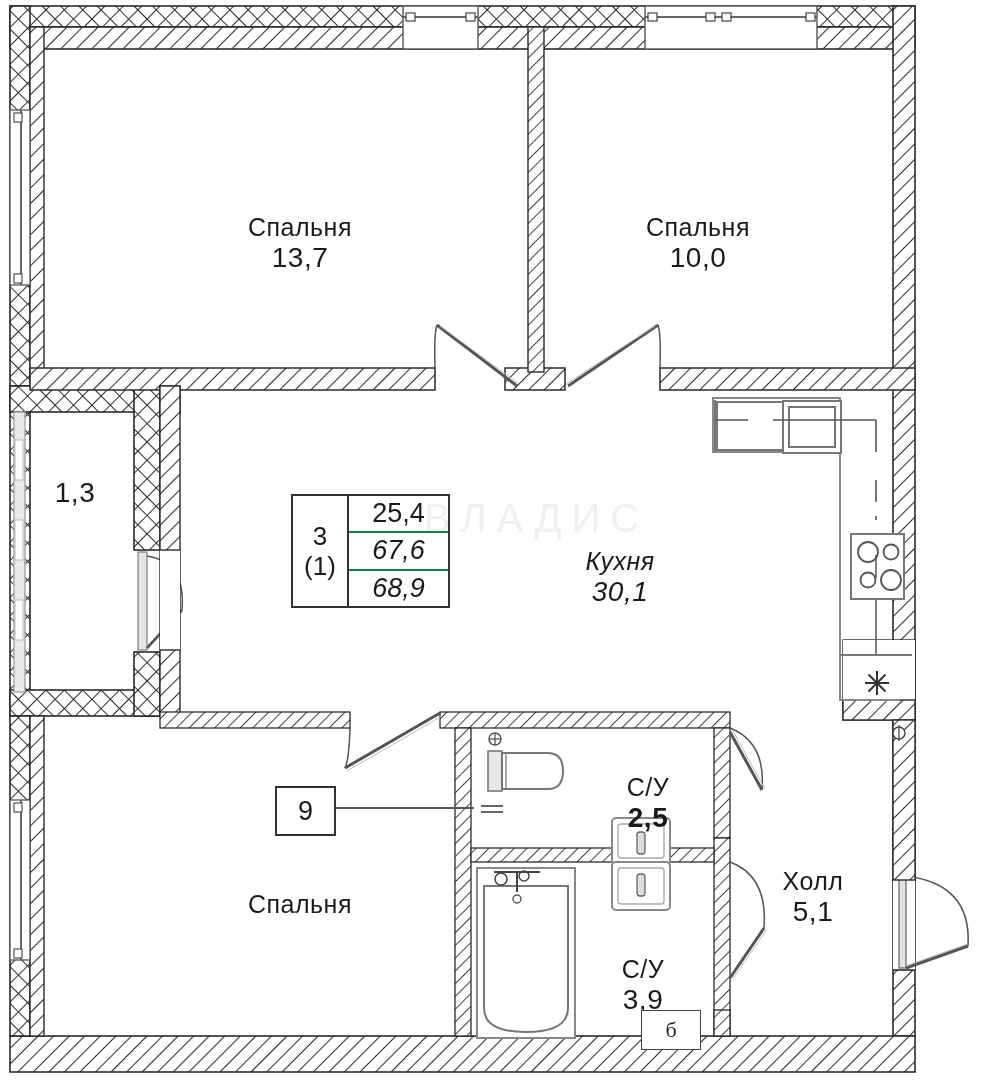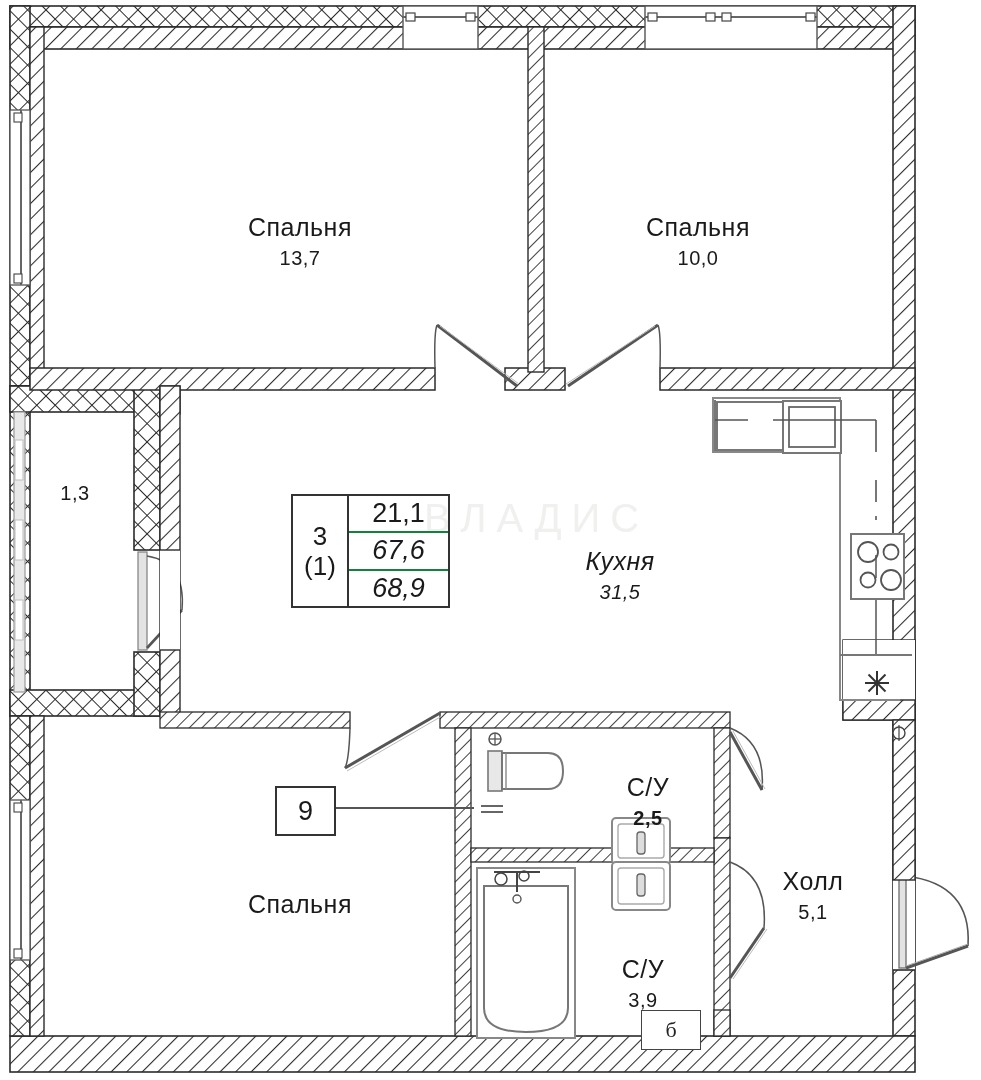--- a/index.html
+++ b/index.html
@@ -3,21 +3,21 @@
 <meta charset="utf-8">
 <title>Floor Plan</title>
 <style>
   html,body{margin:0;padding:0;background:#ffffff;}
   body{font-family:"Liberation Sans", sans-serif;}
   #plan-root{position:relative;width:981px;height:1080px;background:#fff;overflow:hidden;}
   #plan-svg{position:absolute;left:0;top:0;width:981px;height:1080px;}
   .lbl{position:absolute;text-align:center;color:#1a1a1a;font-family:"Liberation Sans", sans-serif;
        letter-spacing:0.5px;white-space:nowrap;}
   .room-name{font-size:25px;line-height:30px;}
-  .room-area{font-size:20px;line-height:32px;}
+  .room-area{font-size:28px;line-height:32px;}
   .lbl-group{position:absolute;text-align:center;margin-top:34px;}
   .wm{position:absolute;font-size:40px;letter-spacing:10px;color:#f0f0ee;
       font-family:"Liberation Sans", sans-serif;user-select:none;}
   .tbl{position:absolute;border:2px solid #333;background:transparent;display:flex;}
   .tbl-left{width:54px;display:flex;flex-direction:column;align-items:center;justify-content:center;
             border-right:2px solid #333;font-size:26px;color:#1a1a1a;line-height:30px;}
   .tbl-right{flex:1;display:flex;flex-direction:column;}
   .tbl-cell{flex:1;display:flex;align-items:center;justify-content:center;font-size:27px;color:#1a1a1a;}
   .tbl-cell + .tbl-cell{border-top:2px solid #15803d;font-style:italic;}
   .numbox{position:absolute;border:2px solid #333;display:flex;align-items:center;
@@ -274,21 +274,21 @@
     <div class="lbl room-area" style="position:relative;width:100%;">13,7</div>
   </div>
 
   <div class="lbl-group" style="left:578px;top:178px;width:240px;">
     <div class="lbl room-name" style="position:relative;width:100%;">Спальня</div>
     <div class="lbl room-area" style="position:relative;width:100%;">10,0</div>
   </div>
 
   <div class="lbl-group" style="left:500px;top:512px;width:240px;font-style:italic;">
     <div class="lbl room-name" style="position:relative;width:100%;">Кухня</div>
-    <div class="lbl room-area" style="position:relative;width:100%;">31,5</div>
+    <div class="lbl room-area" style="position:relative;width:100%;">30,1</div>
   </div>
 
   <div class="lbl-group" style="left:180px;top:855px;width:240px;">
     <div class="lbl room-name" style="position:relative;width:100%;">Спальня</div>
   </div>
 
   <div class="lbl-group" style="left:588px;top:738px;width:120px;">
     <div class="lbl room-name" style="position:relative;width:100%;">С/У</div>
     <div class="lbl room-area" style="position:relative;width:100%;font-weight:bold;">2,5</div>
   </div>
@@ -306,21 +306,21 @@
   <div class="lbl-group" style="left:20px;top:443px;width:110px;">
     <div class="lbl room-area" style="position:relative;width:100%;">1,3</div>
   </div>
 
   <div class="tbl" style="left:291px;top:494px;width:155px;height:110px;">
     <div class="tbl-left">
       <span>3</span>
       <span>(1)</span>
     </div>
     <div class="tbl-right">
-      <div class="tbl-cell">21,1</div>
+      <div class="tbl-cell">25,4</div>
       <div class="tbl-cell">67,6</div>
       <div class="tbl-cell">68,9</div>
     </div>
   </div>
 
   <div class="numbox" style="left:275px;top:786px;width:57px;height:46px;">9</div>
 
   <div class="bsign" style="left:641px;top:1010px;width:58px;height:38px;">б</div>
 
 </div>

